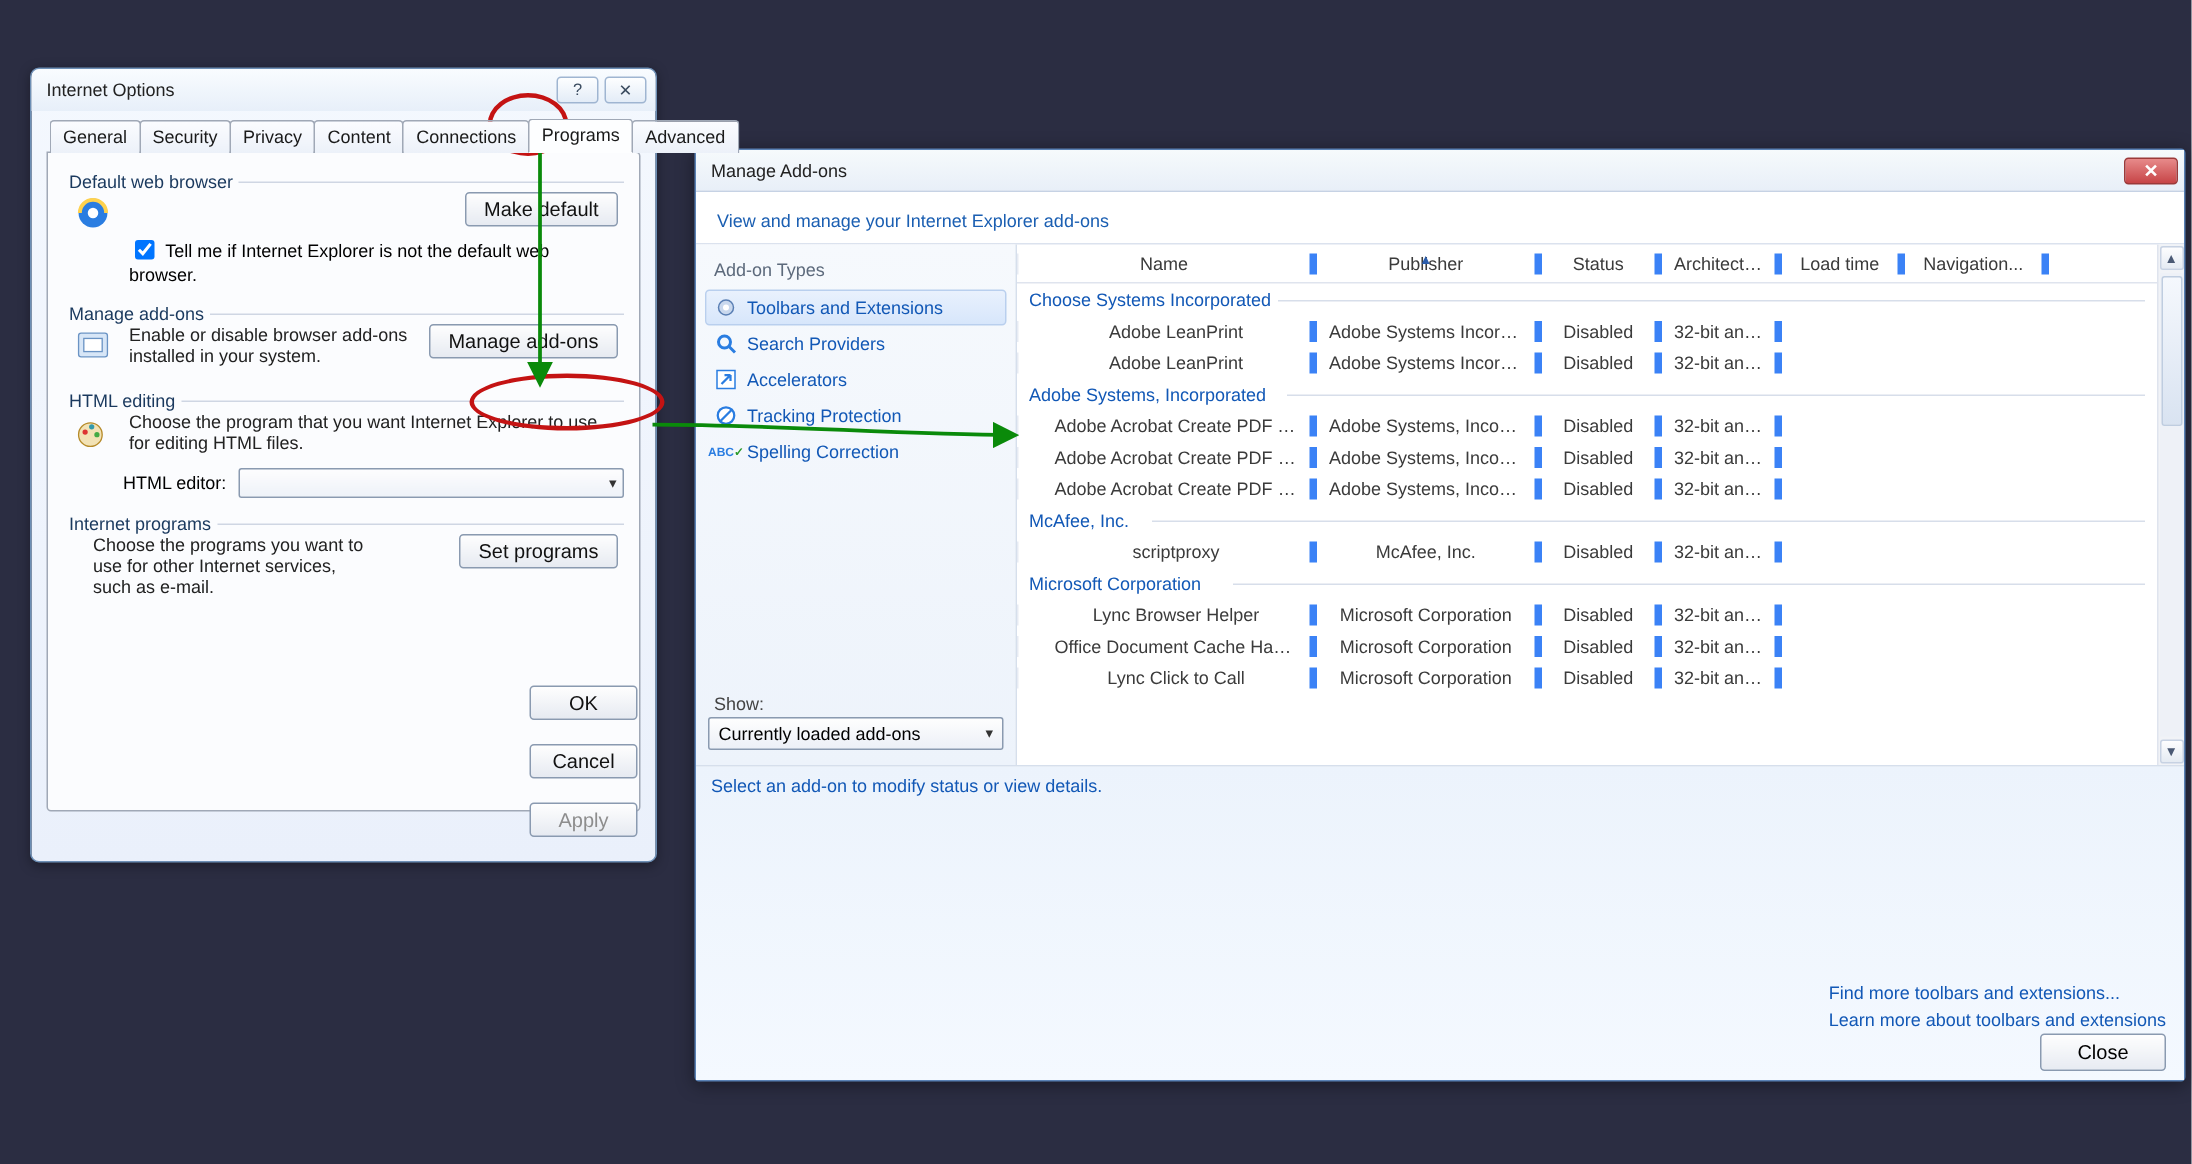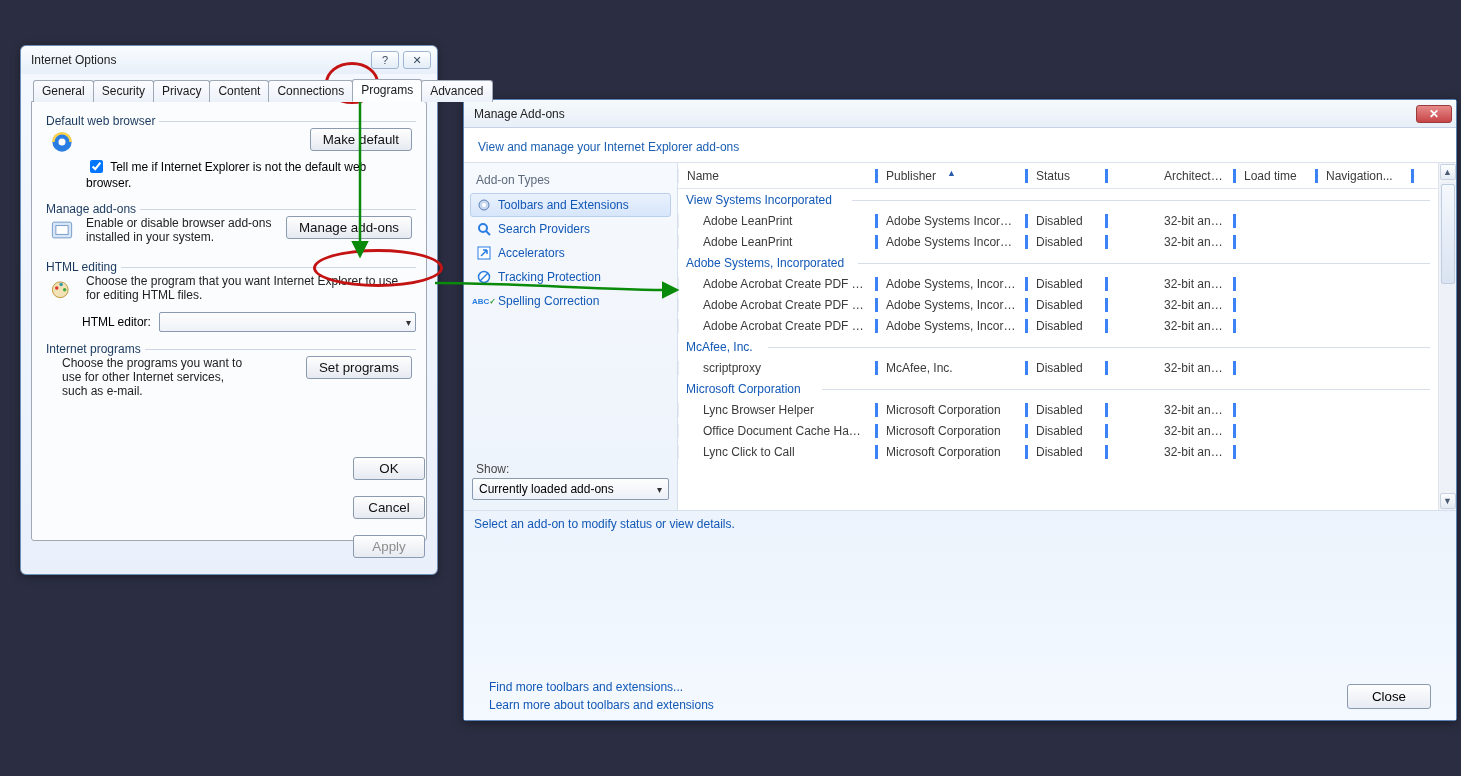--- a/index.html
+++ b/index.html
@@ -169,27 +169,27 @@
     display:flex; align-items:center; justify-content:space-between; padding:0 6px;
   }
 
   .ma-right { flex:1; display:flex; min-width:0; }
   .ma-list { flex:1; overflow:hidden; position:relative; }
   .ma-head-row {
     display:flex; align-items:center; height:26px;
     border-bottom: 1px solid #dfe4ee;
   }
   .col {
-    padding: 0 8px; border-right: 3px solid #3b82f6;
-    color:#3b3b3b; white-space:nowrap; overflow:hidden; text-overflow:ellipsis;
+    padding: 0 8px; border-right: 5px solid #3b82f6;
+    color:#3b3b3b; white-space:nowrap; overflow:hidden; text-overflow:ellipsis;text-align:center;
   }
   .c-name { flex: 0 0 200px; border-left:1px solid #e7ebf3; }
   .c-pub  { flex: 0 0 150px; position:relative; }
   .c-stat { flex: 0 0 80px; }
-  .c-arch { flex: 0 0 80px; margin-left: 48px; }
+  .c-arch { flex: 0 0 80px; }
   .c-load { flex: 0 0 82px; }
   .c-nav  { flex: 0 0 96px; }
   .sort-chev { font-size:9px; color:#2a5cab; position:absolute; top:-1px; left:50%; transform:translateX(-50%); }
 
   .group-hd {
     color:#1258b6; padding: 4px 8px 3px 8px; position:relative;
   }
   .group-hd::after {
     content:""; position:absolute; left: calc(8px + var(--gw,0px)); right:8px; top:11px;
     border-top:1px solid #d7deea;
@@ -208,21 +208,21 @@
   .sb-track { flex:1; width:16px; margin:1px 0; background:#eef1f7; position:relative; }
   .sb-thumb { position:absolute; left:1px; right:1px; top:2px; height:100px; background:linear-gradient(#f5f8fd,#d9e3f1); border:1px solid #bfcde0; border-radius:2px;}
 
   .ma-detail {
     border-top:1px solid #d6dfec;
     background: linear-gradient(#ecf3fc,#f4f9ff);
     height: 210px; display:flex; flex-direction:column;
   }
   .ma-detail-hint { color:#1258b6; padding:6px 10px; }
   .ma-detail-spacer { flex:1; }
-  .ma-links { padding: 0 25px 6px; color:#1258b6; line-height:18px; display:flex; justify-content:space-between; align-items:center;}
+  .ma-links { padding: 0 12px 6px; color:#1258b6; line-height:18px; display:flex; justify-content:space-between; align-items:flex-end;flex-direction:column;}
   .ma-links a { color:#1258b6; text-decoration:none; display:block; }
   .close-btn {
     border:1px solid #8a9ab0; border-radius:3px;
     background:linear-gradient(#fefefe,#e7ebf2);
     padding: 4px 24px;
   }
 
   .pointer-overlay { position:absolute; left:0; top:0; width:1461px; height:776px; pointer-events:none; }
 </style>
 </head>
@@ -400,21 +400,21 @@
       <div class="ma-list" id="ma-list">
         <div class="ma-head-row">
           <div class="col c-name">Name</div>
           <div class="col c-pub"><span>Publisher</span><span class="sort-chev">▲</span></div>
           <div class="col c-stat">Status</div>
           <div class="col c-arch">Architecture</div>
           <div class="col c-load">Load time</div>
           <div class="col c-nav">Navigation...</div>
         </div>
 
-      <div class="group-hd" style="--gw: 166px;">View Systems Incorporated</div>
+      <div class="group-hd" style="--gw: 166px;">Choose Systems Incorporated</div>
           <div class="row">
             <div class="col c-name">Adobe LeanPrint</div>
             <div class="col c-pub">Adobe Systems Incorpor...</div>
             <div class="col c-stat">Disabled</div>
             <div class="col c-arch">32-bit and ...</div>
             <div class="col c-load"></div>
             <div class="col c-nav"></div>
           </div>
           <div class="row">
             <div class="col c-name">Adobe LeanPrint</div>

